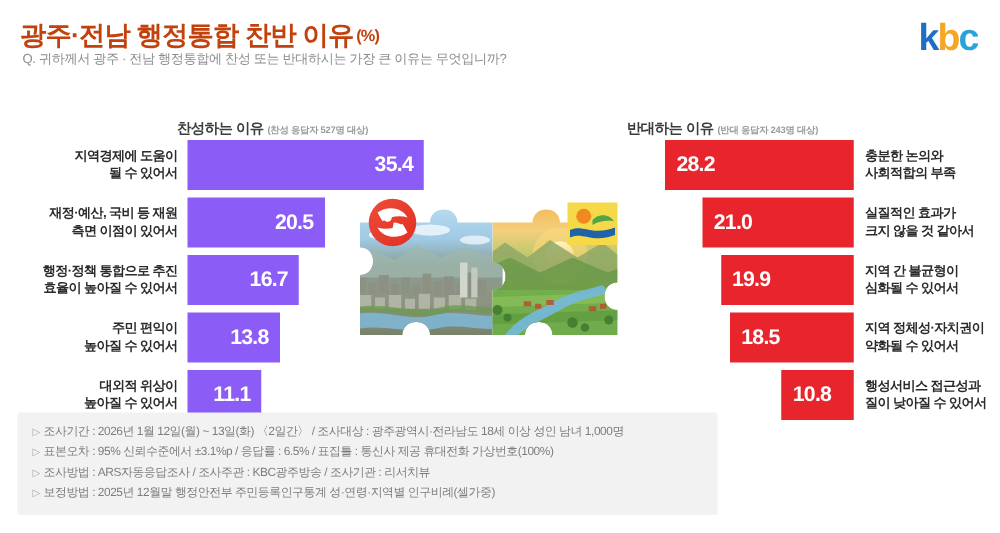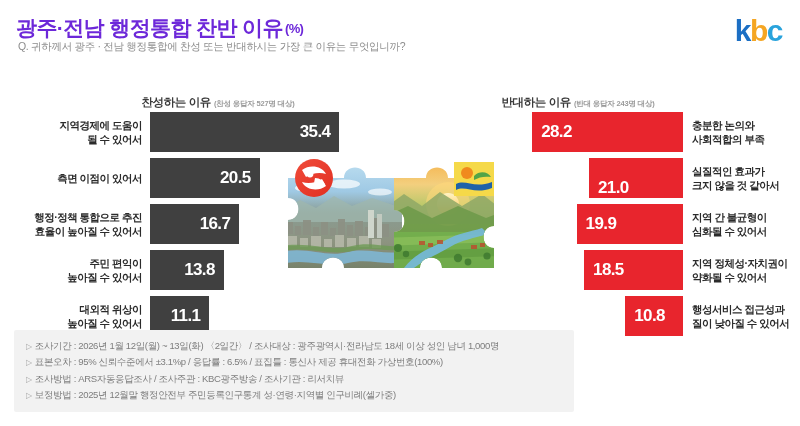--- a/index.html
+++ b/index.html
@@ -28,21 +28,21 @@
     position: absolute;
     left: 0; top: 0;
     width: 800px; height: 78px;
   }
   .title {
     position: absolute;
     left: 16px; top: 14px;
     font-size: 21px;
     font-weight: bold;
     letter-spacing: -0.6px;
-    color: #6d28d9;
+    color: #c2410c;
     white-space: nowrap;
   }
   .title .pct {
     font-size: 13px;
     font-weight: bold;
     vertical-align: 2px;
     margin-left: 2px;
   }
   .subtitle {
     position: absolute;
@@ -110,21 +110,21 @@
     font-weight: bold;
     line-height: 1.35;
     letter-spacing: -0.5px;
     color: #2b2b2b;
   }
   .pro-row .bar {
     position: absolute;
     left: 140px;
     top: 0;
     height: 40px;
-    background: #404040;
+    background: #8b5cf6;
     display: flex;
     align-items: center;
     justify-content: flex-end;
   }
   .pro-row .bar .val {
     color: #ffffff;
     font-size: 17px;
     font-weight: bold;
     letter-spacing: -0.6px;
     margin-right: 9px;
@@ -222,20 +222,21 @@
         <div>지역경제에 도움이</div>
         <div>될 수 있어서</div>
       </div>
       <div class="bar" style="width: 189.39px;">
         <span class="val">35.4</span>
       </div>
     </div>
 
     <div class="row pro-row">
       <div class="label">
+        <div>재정·예산, 국비 등 재원</div>
         <div>측면 이점이 있어서</div>
       </div>
       <div class="bar" style="width: 109.675px;">
         <span class="val">20.5</span>
       </div>
     </div>
 
     <div class="row pro-row">
       <div class="label">
         <div>행정·정책 통합으로 추진</div>
@@ -274,21 +275,21 @@
       <div class="bar" style="width: 150.87px;">
         <span class="val">28.2</span>
       </div>
       <div class="label">
         <div>충분한 논의와</div>
         <div>사회적합의 부족</div>
       </div>
     </div>
 
     <div class="row con-row">
-      <div class="bar" style="width: 94px; align-items: flex-end;">
+      <div class="bar" style="width: 121px;">
         <span class="val">21.0</span>
       </div>
       <div class="label">
         <div>실질적인 효과가</div>
         <div>크지 않을 것 같아서</div>
       </div>
     </div>
 
     <div class="row con-row">
       <div class="bar" style="width: 106.465px;">

